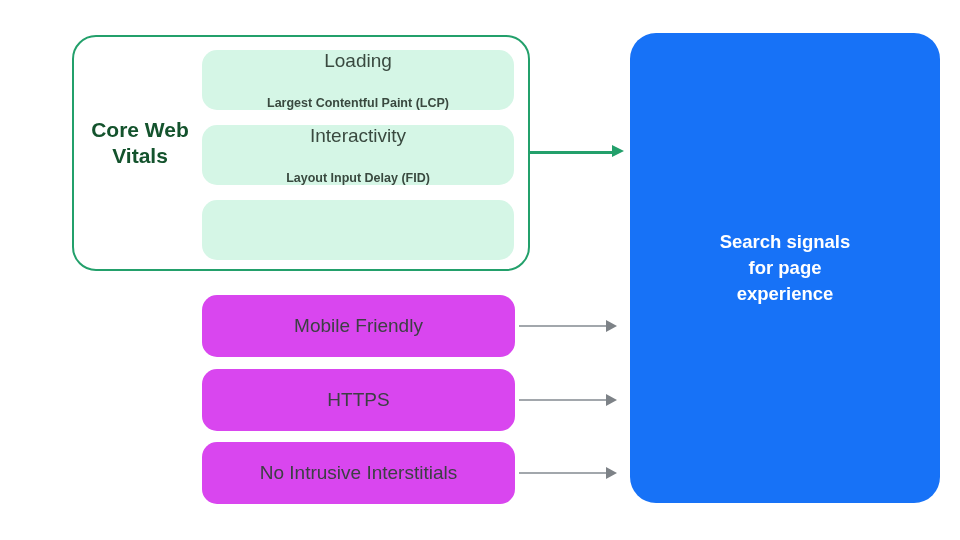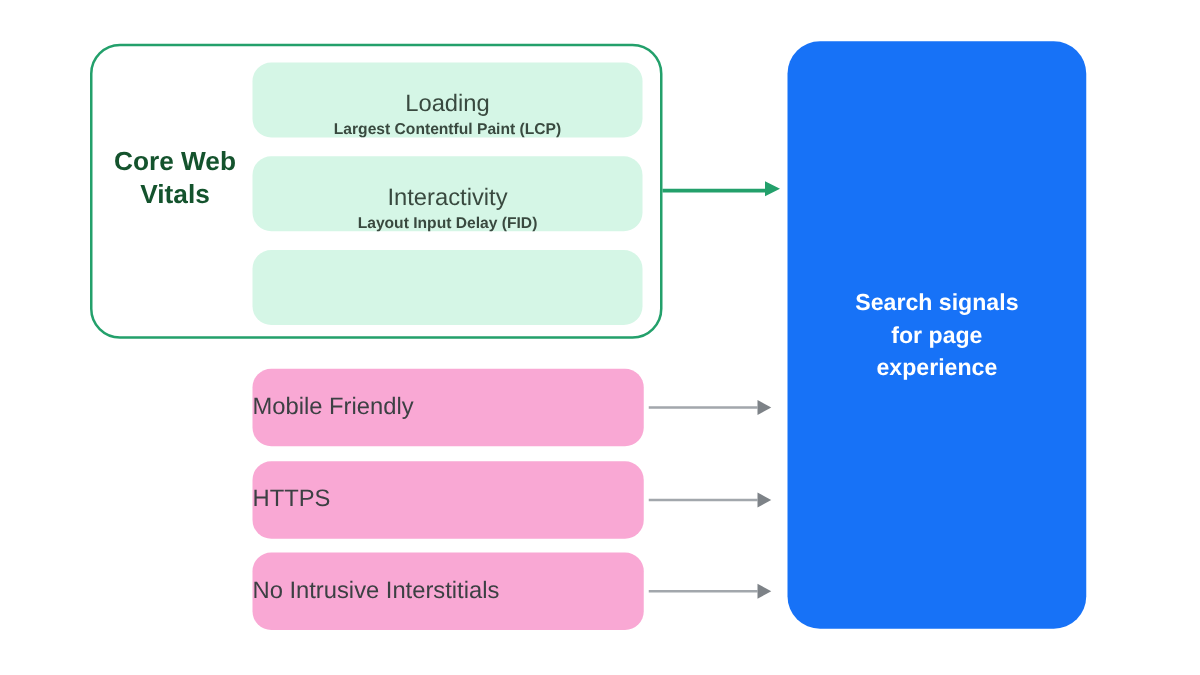--- a/index.html
+++ b/index.html
@@ -14,37 +14,37 @@
     background:#ffffff;
   }
   .cwv-label {
     position:absolute; left:16px; top:80px; width:100px;
     text-align:center; font-size:21px; font-weight:700; color:#14532d;
     line-height:1.25;
   }
   .vital {
     position:absolute; left:128px; width:312px; height:60px;
     border-radius:15px; background:#d5f6e6;
-    display:flex; flex-direction:column; align-items:center; justify-content:flex-end;
+    display:flex; flex-direction:column; align-items:center; justify-content:space-between;
     row-gap:1px;
   }
   .vital-title { font-size:19px; font-weight:500; color:#39493f; }
   .vital-sub   { font-size:12.5px; font-weight:700; color:#39493f; }
 
   
   .signal {
     position:absolute; left:202px; width:313px; height:62px;
-    border-radius:15px; background:#f9a8d4;
-    display:flex; align-items:center; 
+    border-radius:15px; background:#d946ef;
+    display:flex; align-items:center; justify-content:center;
     font-size:19px; font-weight:400; color:#3c4043;
   }
 
   
   .result {
-    position:absolute; left:630px; top:33px; width:239px; height:470px;
+    position:absolute; left:630px; top:33px; width:310px; height:470px;
     border-radius:26px; background:#1772f7;
     display:flex; flex-direction:column; align-items:center; justify-content:center;
     text-align:center; color:#ffffff; font-size:18.5px; font-weight:700;
     line-height:1.42;
   }
 
   
   .arrow-line { position:absolute; }
   .arrow-head { position:absolute; width:0; height:0; border-style:solid; }
   .green-line { height:2.5px; background:#23a06b; }

